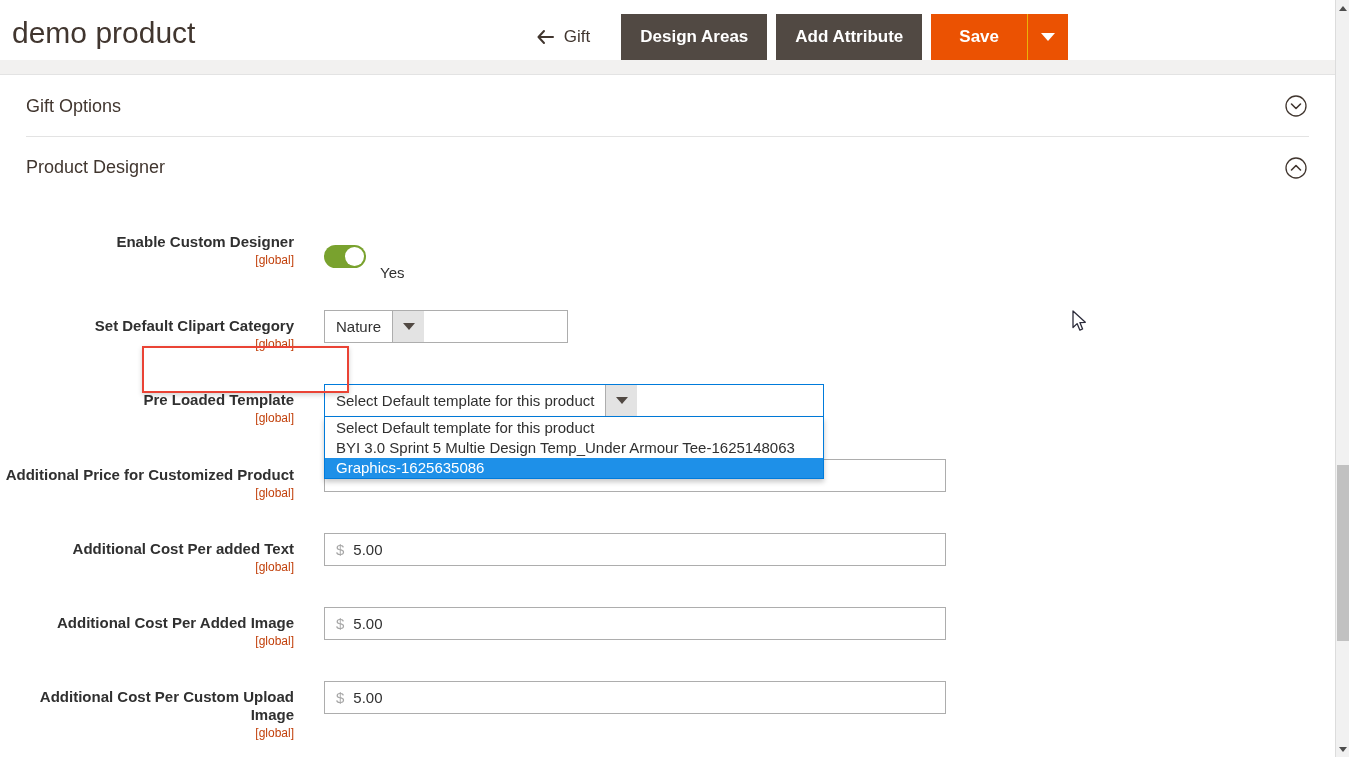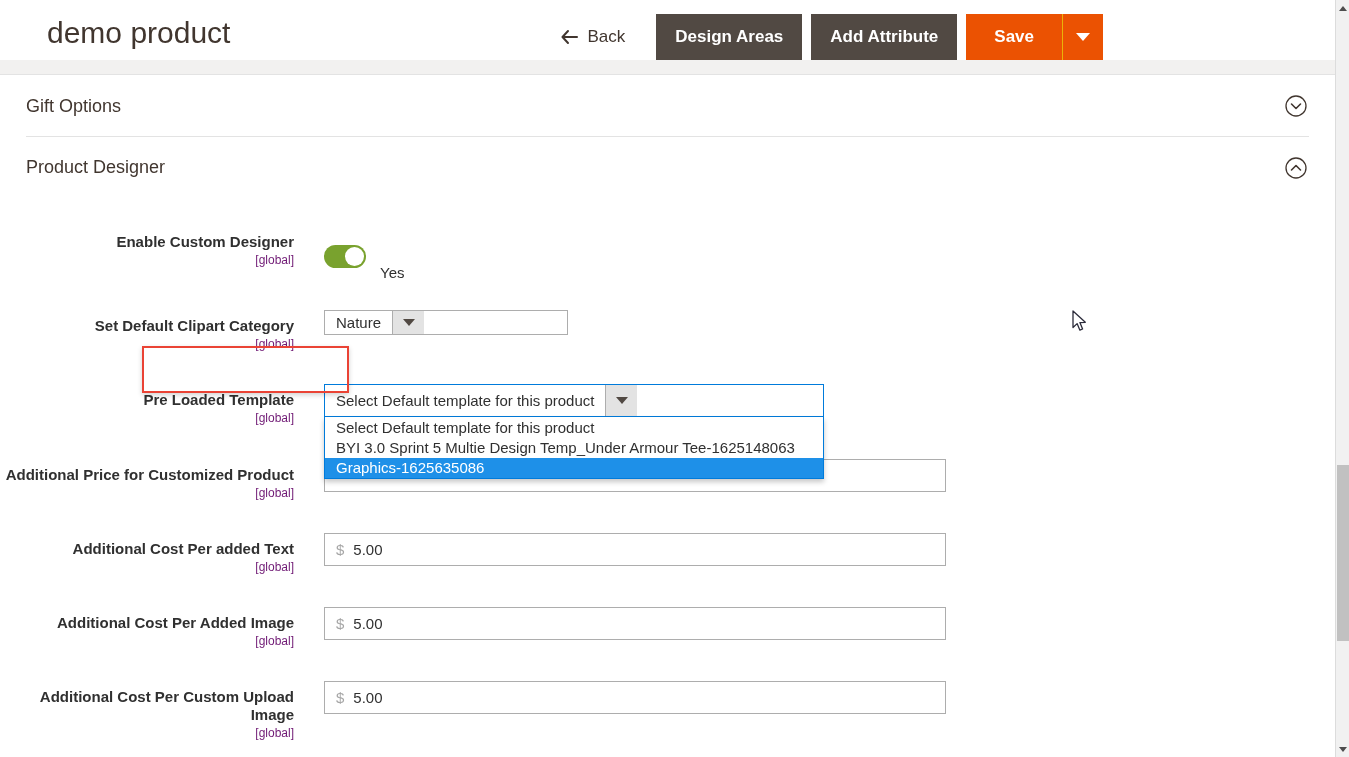--- a/index.html
+++ b/index.html
@@ -15,21 +15,21 @@
     width: 1349px; height: 757px;
     background: #ffffff;
     overflow: hidden;
   }
 
   
   .page-header {
     position: absolute; top: 0; left: 0;
     width: 1087px; height: 60px;
     background: #ffffff;
-    display: flex; align-items: center; margin-left: 35px;
+    display: flex; align-items: center;
   }
   .page-title {
     position: absolute; left: 12px; top: 16px;
     font-size: 30px; font-weight: 400; color: #41362f;
     letter-spacing: 0px; line-height: 34px;
     white-space: nowrap;
   }
   .header-actions {
     position: absolute; right: 19px; top: 14px;
     display: flex; align-items: center; gap: 0px;
@@ -121,21 +121,21 @@
     text-align: right;
     padding-right: 30px;
     padding-top: 9px;
   }
   .field-label {
     font-size: 15px; font-weight: 700; color: #303030;
     line-height: 18px;
     display: block;
   }
   .field-scope {
-    font-size: 12px; color: #701a75;
+    font-size: 12px; color: #c2410c;
     line-height: 16px;
     display: block;
     margin-top: 1px;
   }
   .field-control { position: relative; padding-top: 2px; }
 
   
   .toggle-wrap { display: flex; align-items: center; gap: 14px; padding-top: 6px; }
   .toggle {
     position: relative;
@@ -150,21 +150,21 @@
     width: 19px; height: 19px; border-radius: 50%;
     background: #ffffff;
   }
   .toggle-text { font-size: 15px; color: #303030; margin-top: 32px; }
 
   
   .select-box {
     display: flex; align-items: stretch;
     border: 1px solid #adadad;
     background: #ffffff;
-    height: 25px;
+    height: 33px;
     cursor: pointer;
   }
   .select-box .sel-value {
     display: flex; align-items: center;
     padding: 0 11px;
     font-size: 15px; color: #303030;
     white-space: nowrap;
     overflow: hidden;
   }
   .select-box .sel-arrow {
@@ -295,21 +295,21 @@
     <div class="page-title">demo product</div>
 
     <div class="header-actions">
       <button class="back-btn">
         <span class="back-arrow">
           <svg width="19" height="16" viewBox="0 0 19 16">
             <path d="M8 2 L2.5 8 L8 14" fill="none" stroke="#41362f" stroke-width="2" stroke-linecap="round" stroke-linejoin="round"></path>
             <line x1="2.8" y1="8" x2="17" y2="8" stroke="#41362f" stroke-width="2" stroke-linecap="round"></line>
           </svg>
         </span>
-        <span>Back</span>
+        <span>Gift</span>
       </button>
 
       <button class="btn-dark">Design Areas</button>
       <button class="btn-dark">Add Attribute</button>
 
       <div class="save-group">
         <button class="btn-save">Save</button>
         <button class="btn-save-caret">
           <span class="caret-down-white"></span>
         </button>

